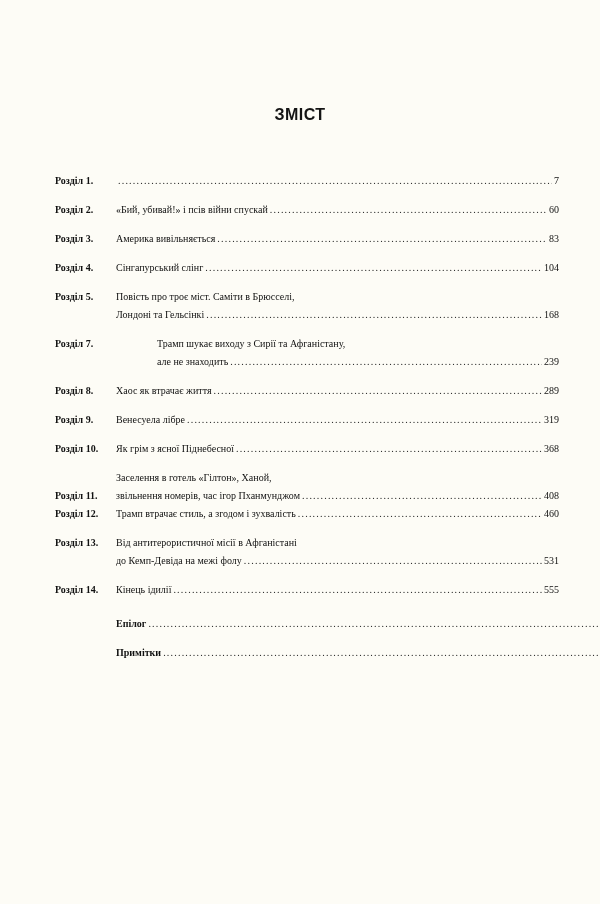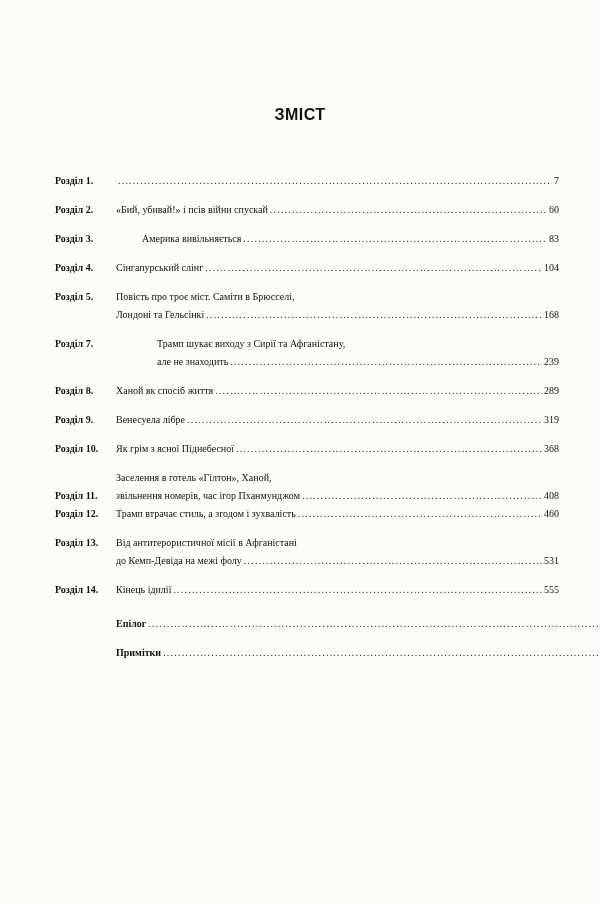--- a/index.html
+++ b/index.html
@@ -54,21 +54,21 @@
       <div class="entry" style="margin-bottom: 11px;">
         <div class="label">Розділ 2.</div>
         <div class="body">
           <div class="last">
             <span class="text">«Бий, убивай!» і псів війни спускай</span>
             <span class="dots"></span>
             <span class="page-num">60</span>
           </div>
         </div>
       </div>
-      <div class="entry" style="margin-bottom: 11px; gap: 26px;">
+      <div class="entry" style="margin-bottom: 11px;">
         <div class="label">Розділ 3.</div>
         <div class="body">
           <div class="last">
             <span class="text">Америка вивільняється</span>
             <span class="dots"></span>
             <span class="page-num">83</span>
           </div>
         </div>
       </div>
       <div class="entry" style="margin-bottom: 11px; align-items: center;">
@@ -100,21 +100,21 @@
             <span class="text">але не знаходить</span>
             <span class="dots"></span>
             <span class="page-num">239</span>
           </div>
         </div>
       </div>
       <div class="entry" style="margin-bottom: 11px;">
         <div class="label">Розділ 8.</div>
         <div class="body">
           <div class="last">
-            <span class="text">Ханой як спосіб життя</span>
+            <span class="text">Хаос як втрачає життя</span>
             <span class="dots"></span>
             <span class="page-num">289</span>
           </div>
         </div>
       </div>
       <div class="entry" style="margin-bottom: 11px;">
         <div class="label">Розділ 9.</div>
         <div class="body">
           <div class="last">
             <span class="text">Венесуела лібре</span>

